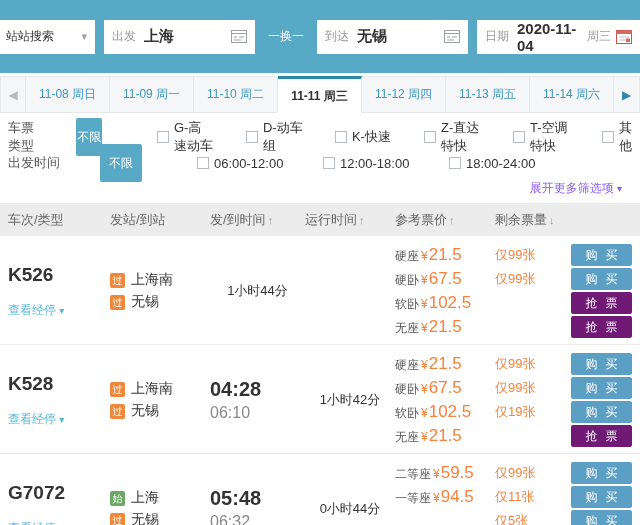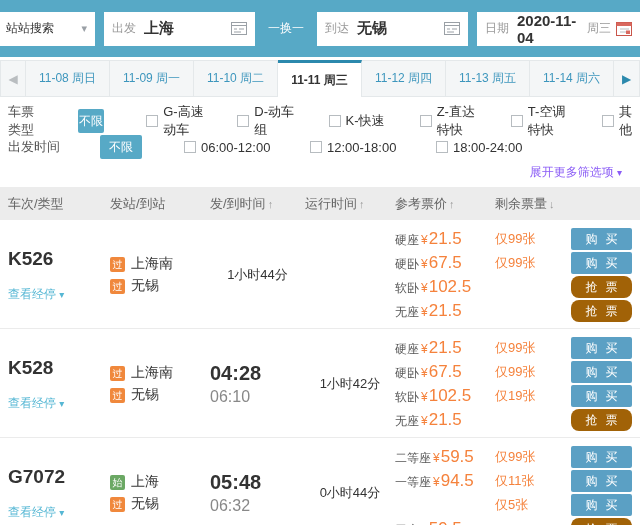--- a/index.html
+++ b/index.html
@@ -1,21 +1,21 @@
 <!DOCTYPE html>
 <html><head>
 <meta charset="utf-8">
 <style>
   * { margin:0; padding:0; box-sizing:border-box; }
   html,body { width:640px; height:525px; overflow:hidden; background:#fff;
               font-family:"Liberation Sans","DejaVu Sans",sans-serif; }
   .page { width:640px; height:525px; background:#fff; position:relative; }
 
   
-  .topbar { height:57px; background:#57a9c6; display:flex; align-items:center; padding:0 0 0 0; }
+  .topbar { height:73px; background:#57a9c6; display:flex; align-items:center; padding:0 0 0 0; }
   .tb-select { width:95px; height:34px; background:#fff; display:flex; align-items:center;
                justify-content:space-between; padding:0 8px 0 6px; font-size:12px; color:#333; cursor:pointer; }
   .tb-chev { color:#9aa0a6; font-size:11px; }
   .tb-field { height:34px; background:#fff; display:flex; align-items:center; padding:0 8px; margin-left:9px; }
   .tb-field.depart, .tb-field.arrive { width:151px; }
   .tb-label { font-size:12px; color:#999; margin-right:8px; white-space:nowrap; }
   .tb-value { font-size:15px; font-weight:bold; color:#333; flex:1; }
   .tb-swap { width:44px; text-align:center; color:#fff; font-size:12px; margin-left:9px; cursor:pointer; white-space:nowrap; }
   .tb-field.date { flex:1; margin-right:0; }
   .tb-weekday { font-size:12px; color:#999; margin-right:5px; }
@@ -29,22 +29,22 @@
   .tab-arrow.next { color:#2b89ad; }
   .tab { flex:1; background:#f4f6f7; border:1px solid #e4e8ea; border-left:none; display:flex; align-items:center;
          justify-content:center; font-size:12px; color:#3d96bd; cursor:pointer; white-space:nowrap; }
   .tab.active { background:#fff; border-top:3px solid #2b89ad; border-bottom:none; color:#333; font-weight:bold; }
   .tab-arrow.next { border-left:none; }
 
   
   .filters { padding:11px 8px 4px 8px; }
   .flt-row { display:flex; align-items:center; height:26px;gap:32px; }
   .flt-label { width:60px; font-size:13px; color:#555; }
-  .flt-all { width:42px; height:24px; background:#57a9c6; color:#fff; font-size:12px; border:none;
-             border-radius:2px; margin-right:10px; cursor:pointer; }
+  .flt-all { width:42px; height:38px; background:#57a9c6; color:#fff; font-size:12px; border:none;
+             border-radius:2px; margin-right:23px; cursor:pointer; }
   .opt { display:inline-flex; align-items:center; width:94px; font-size:13px; color:#333; cursor:pointer; }
   .opt.last { width:auto; }
   .cb { width:12px; height:12px; border:1px solid #b7bcc0; background:#fff; margin-right:5px; flex:0 0 auto; }
   .expand-row { text-align:right; padding:2px 10px 0 0; }
   .expand-link { font-size:12px; color:#8b5cf6; cursor:pointer; }
   .expand-link .chev { font-size:10px; }
 
   
   .grid-cols { display:grid; grid-template-columns:110px 100px 95px 90px 100px 76px 69px; }
   .thead { height:33px; background:#ececec; align-items:center; font-size:13px; color:#666; margin-top:2px; }
@@ -71,21 +71,21 @@
 
   .fare-price { white-space:nowrap; }
   .seat { font-size:12px; color:#555; }
   .yen { font-size:12px; color:#f5823c; margin-left:2px; }
   .price { font-size:17px; color:#f5823c; margin-left:1px; }
   .fare-left { font-size:13px; color:#f5823c; white-space:nowrap; }
   .fare-btn-cell { display:flex; }
   .btn { width:61px; height:22px; border:none; border-radius:2px; color:#fff; font-size:12px;
          letter-spacing:8px; padding-left:8px; cursor:pointer; white-space:nowrap; }
   .btn-buy { background:#5ba0c4; }
-  .btn-grab { background:#a16207;border-radius:8px; }
+  .btn-grab { background:#701a75; }
   .r1{grid-row:1} .r2{grid-row:2} .r3{grid-row:3} .r4{grid-row:4}
   .c5{grid-column:5} .c6{grid-column:6} .c7{grid-column:7}
 </style>
 </head>
 <body>
 
 <div class="page">
 
   <div class="topbar">
     <div class="tb-select">

